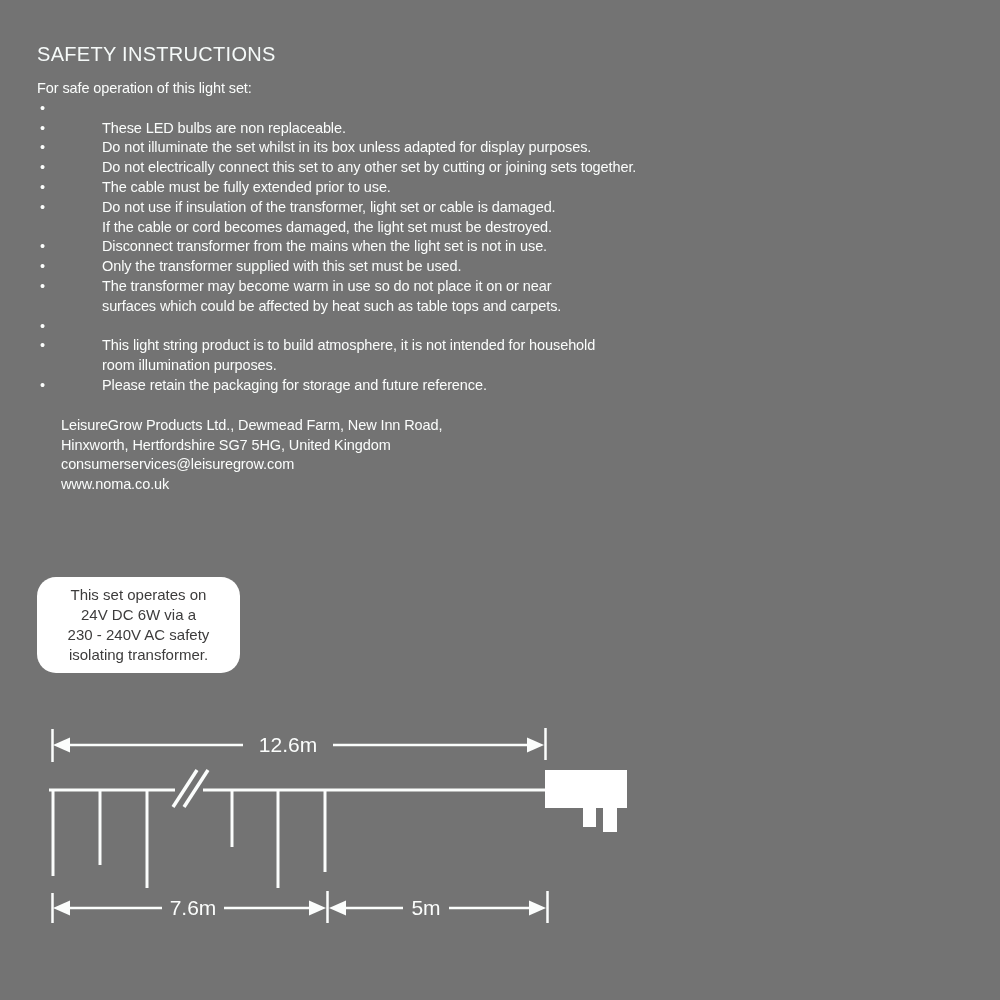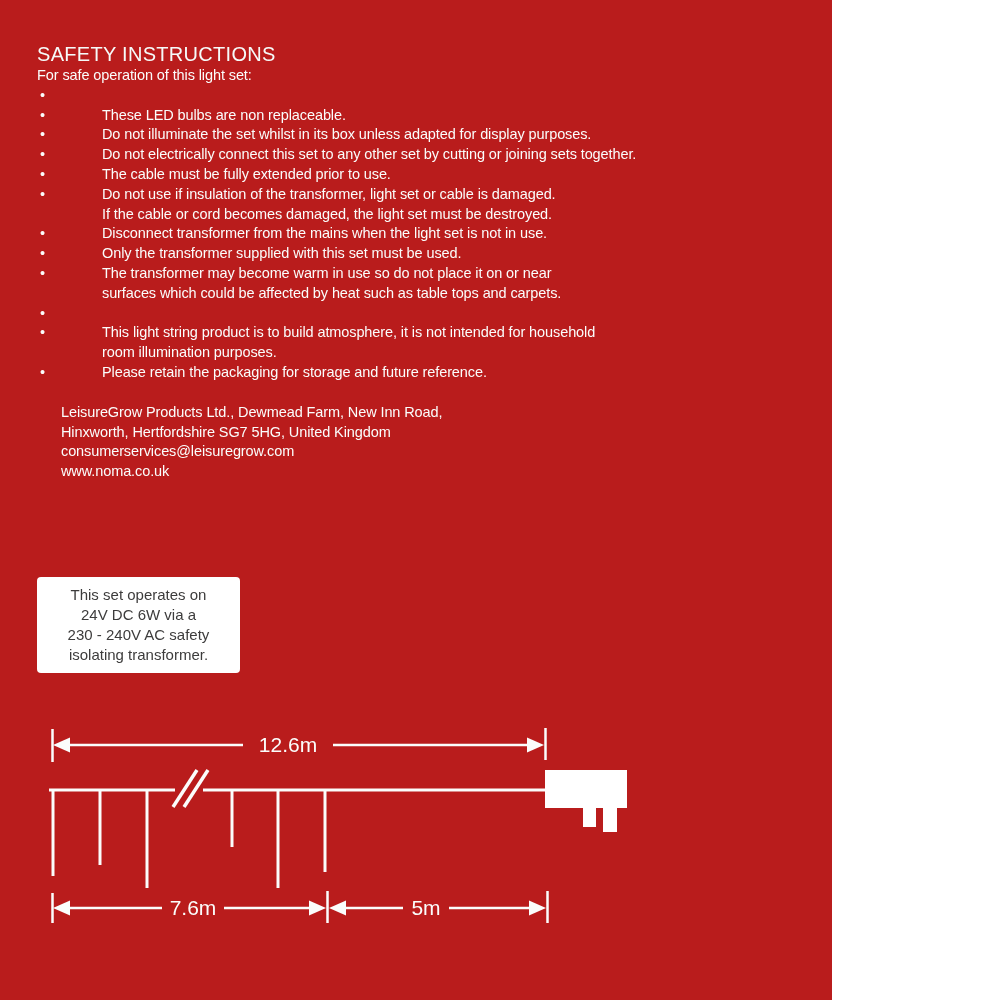--- a/index.html
+++ b/index.html
@@ -3,63 +3,63 @@
 <meta charset="utf-8">
 <style>
   * { margin: 0; padding: 0; box-sizing: border-box; }
   html, body { width: 1000px; height: 1000px; }
   body {
     font-family: "Liberation Sans", sans-serif;
     overflow: hidden;
   }
   .page {
     position: relative;
-    width: 832px;
+    width: 1000px;
     height: 1000px;
-    background: #b91c1c;
+    background: #737373;
     color: #fbfdfc;
   }
   .content {
     position: absolute;
     left: 37px;
     top: 44px;
     width: 640px;
   }
   .page-title {
     font-size: 20px;
     line-height: 20px;
     letter-spacing: 0.3px;
     font-weight: 400;
     color: #f6faf9;
   }
   .body-text {
     font-size: 14.5px;
     line-height: 19.8px;
     letter-spacing: -0.1px;
   }
-  .intro-line { margin-top: 2px; }
+  .intro-line { margin-top: 15px; }
   .bullet-list { margin-top: 0; }
   .bullet-row { display: flex; align-items: flex-start; }
   .bullet-dot {
     width: 65px;
     flex: 0 0 65px;
     padding-left: 3px;
     font-size: 14.5px;
     line-height: 19.8px;
   }
   .bullet-text { white-space: pre-line; }
   .address-block { margin-top: 20px; margin-left: 24px; }
   .info-box {
     position: absolute;
     left: 37px;
     top: 577px;
     width: 203px;
     height: 96px;
     background: #ffffff;
-    border-radius: 4px;
+    border-radius: 19px;
     color: #3d3c3c;
     font-size: 15px;
     line-height: 20px;
     text-align: center;
     padding-top: 8px;
     white-space: pre-line;
   }
   .diagram-svg {
     position: absolute;
     left: 0;

